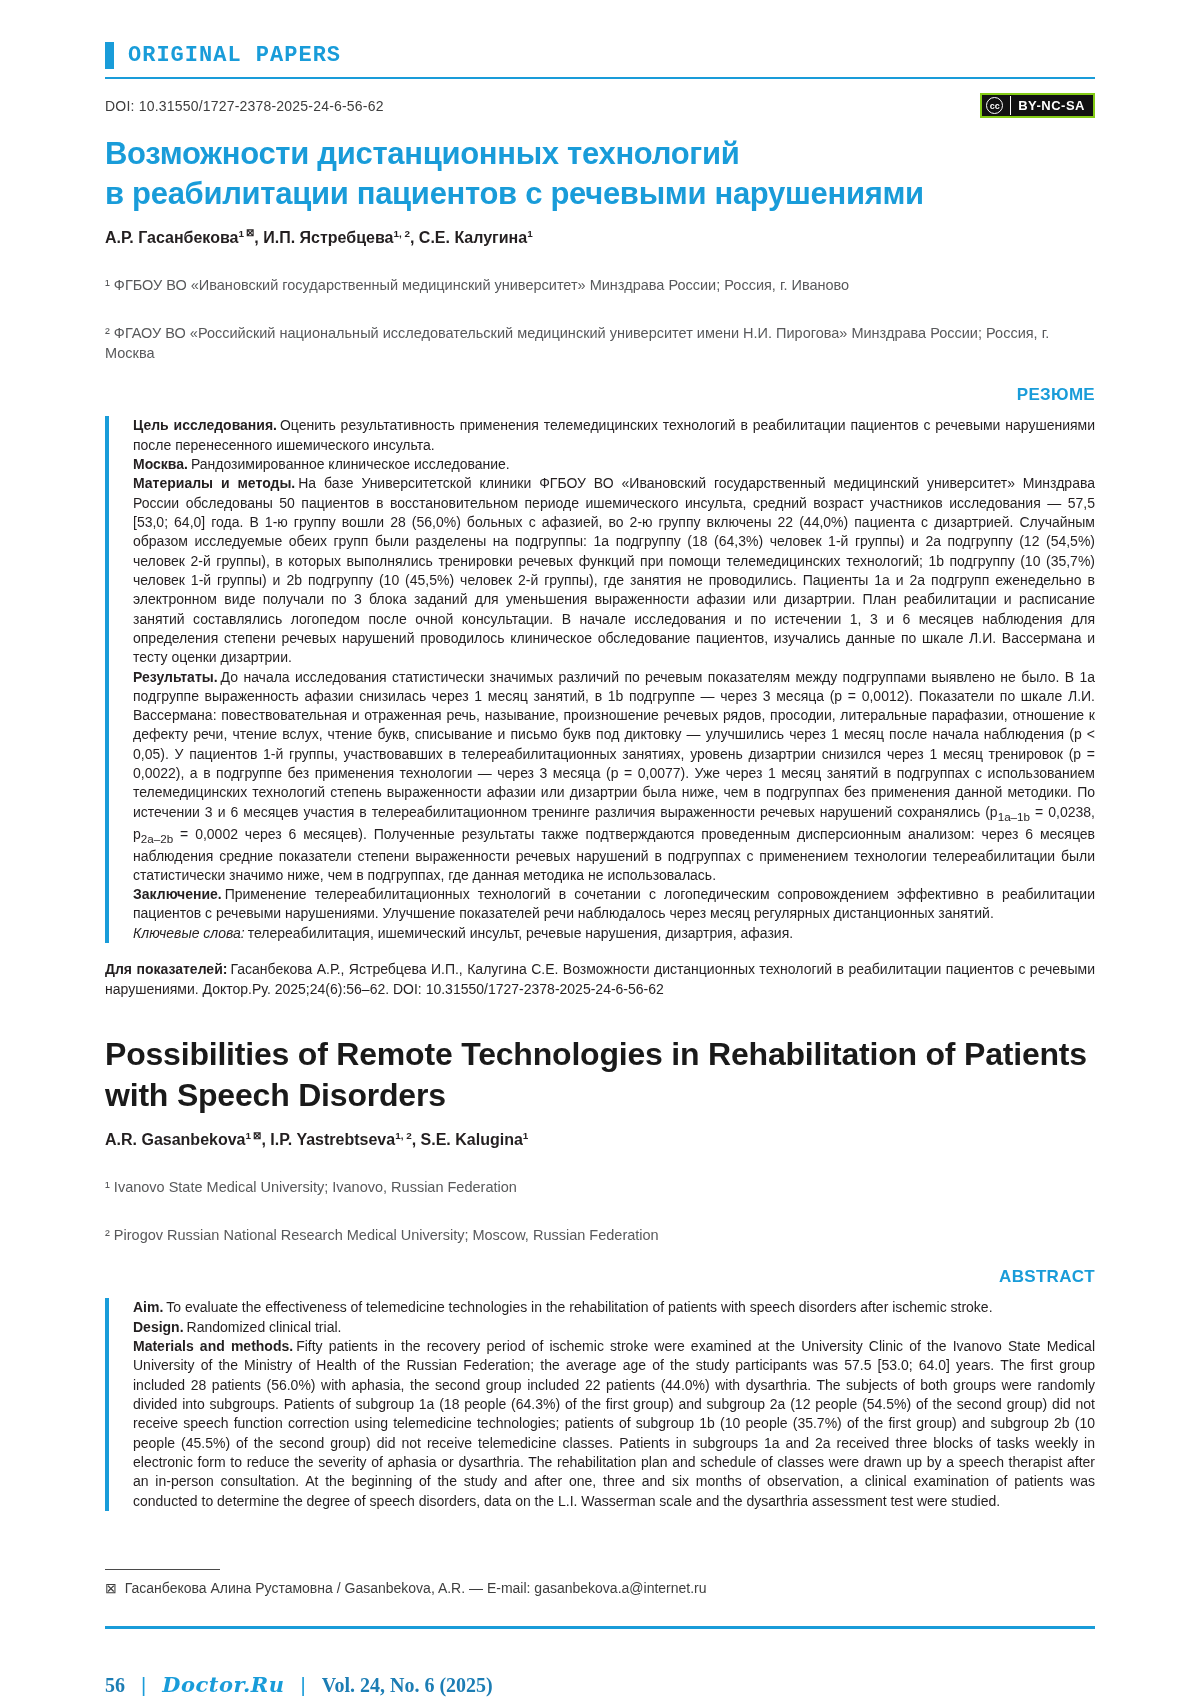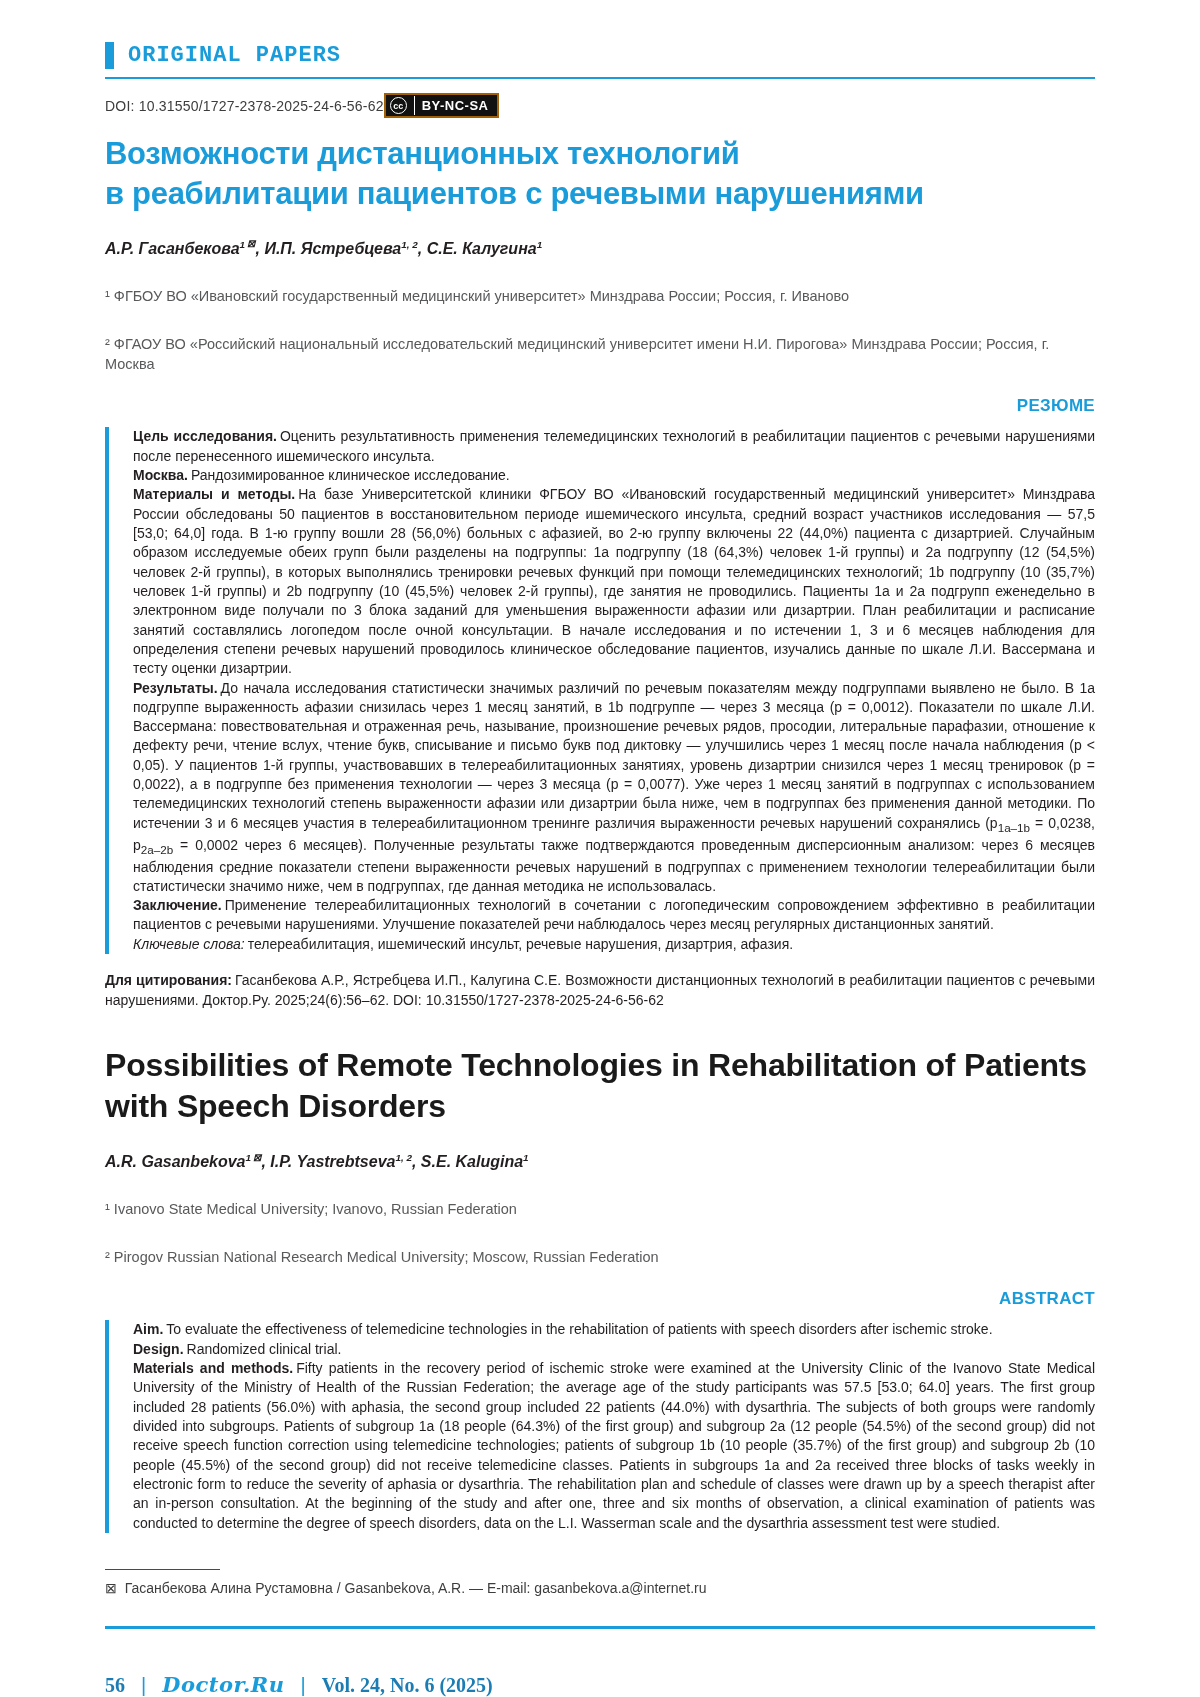--- a/index.html
+++ b/index.html
@@ -20,43 +20,43 @@
   
   .section-header { display: flex; align-items: center; gap: 14px; }
   .blue-bar { width: 9px; height: 27px; background: #199cd9; }
   .section-label {
     font-family: Liberation Mono, monospace;
     font-weight: 700; font-size: 22px; letter-spacing: 1px;
     color: #199cd9;
   }
   .header-rule { height: 2px; background: #199cd9; margin-top: 8px; }
 
-  .doi-row { display: flex; align-items: center; margin-top: 14px; }
+  .doi-row { display: flex; justify-content: space-between; align-items: center; margin-top: 14px; }
   .doi-text { font-size: 14px; color: #3d3d3d; letter-spacing: 0.2px; }
   .cc-badge {
     display: inline-flex; align-items: center;
-    background: #111111; border: 2px solid #a16207;
+    background: #111111; border: 2px solid #84cc16;
     padding: 2px 8px 2px 4px; gap: 7px; height: 25px;
   }
   .cc-icon {
     width: 17px; height: 17px; border: 1.6px solid #ffffff; border-radius: 50%;
     display: inline-flex; align-items: center; justify-content: center;
     color: #ffffff; font-size: 9px; font-weight: 700;
   }
   .cc-sep { width: 1px; height: 19px; background: #ffffff; }
   .cc-label { color: #ffffff; font-weight: 700; font-size: 13px; letter-spacing: 0.5px; }
 
   
   .title-ru {
     margin-top: 16px;
     font-size: 31px; font-weight: 700; line-height: 1.3;
     color: #199cd9; letter-spacing: -0.3px;
     white-space: pre-line;
   }
-  .authors { margin-top: 25px; font-size: 16px; font-weight: 700; color: #231f20; font-style: italic; }
+  .authors { margin-top: 14px; font-size: 16px; font-weight: 700; color: #231f20; }
   .affiliation { margin-top: 28px; font-size: 14.5px; color: #58595b; line-height: 1.4; }
 
   .abs-heading {
     margin-top: 22px;
     font-size: 17px; font-weight: 700; color: #199cd9; letter-spacing: 0.3px; text-align: right;
   }
 
   
   .abs-block {
     margin-top: 11px;
@@ -127,21 +127,21 @@
 <h2 class="abs-heading">РЕЗЮМЕ</h2>
 <div class="abs-block">
   <p class="abs-p"><b>Цель исследования.</b><span>Оценить результативность применения телемедицинских технологий в реабилитации пациентов с речевыми нарушениями после перенесенного ишемического инсульта.</span></p>
   <p class="abs-p"><b>Москва.</b><span>Рандозимированное клиническое исследование.</span></p>
   <p class="abs-p"><b>Материалы и методы.</b><span>На базе Университетской клиники ФГБОУ ВО «Ивановский государственный медицинский университет» Минздрава России обследованы 50 пациентов в восстановительном периоде ишемического инсульта, средний возраст участников исследования — 57,5 [53,0; 64,0] года. В 1-ю группу вошли 28 (56,0%) больных с афазией, во 2-ю группу включены 22 (44,0%) пациента с дизартрией. Случайным образом исследуемые обеих групп были разделены на подгруппы: 1а подгруппу (18 (64,3%) человек 1-й группы) и 2а подгруппу (12 (54,5%) человек 2-й группы), в которых выполнялись тренировки речевых функций при помощи телемедицинских технологий; 1b подгруппу (10 (35,7%) человек 1-й группы) и 2b подгруппу (10 (45,5%) человек 2-й группы), где занятия не проводились. Пациенты 1а и 2а подгрупп еженедельно в электронном виде получали по 3 блока заданий для уменьшения выраженности афазии или дизартрии. План реабилитации и расписание занятий составлялись логопедом после очной консультации. В начале исследования и по истечении 1, 3 и 6 месяцев наблюдения для определения степени речевых нарушений проводилось клиническое обследование пациентов, изучались данные по шкале Л.И. Вассермана и тесту оценки дизартрии.</span></p>
   <p class="abs-p"><b>Результаты.</b><span>До начала исследования статистически значимых различий по речевым показателям между подгруппами выявлено не было. В 1а подгруппе выраженность афазии снизилась через 1 месяц занятий, в 1b подгруппе — через 3 месяца (р = 0,0012). Показатели по шкале Л.И. Вассермана: повествовательная и отраженная речь, называние, произношение речевых рядов, просодии, литеральные парафазии, отношение к дефекту речи, чтение вслух, чтение букв, списывание и письмо букв под диктовку — улучшились через 1 месяц после начала наблюдения (р &lt; 0,05). У пациентов 1-й группы, участвовавших в телереабилитационных занятиях, уровень дизартрии снизился через 1 месяц тренировок (р = 0,0022), а в подгруппе без применения технологии — через 3 месяца (р = 0,0077). Уже через 1 месяц занятий в подгруппах с использованием телемедицинских технологий степень выраженности афазии или дизартрии была ниже, чем в подгруппах без применения данной методики. По истечении 3 и 6 месяцев участия в телереабилитационном тренинге различия выраженности речевых нарушений сохранялись (p<sub>1a–1b</sub> = 0,0238, p<sub>2a–2b</sub> = 0,0002 через 6 месяцев). Полученные результаты также подтверждаются проведенным дисперсионным анализом: через 6 месяцев наблюдения средние показатели степени выраженности речевых нарушений в подгруппах с применением технологии телереабилитации были статистически значимо ниже, чем в подгруппах, где данная методика не использовалась.</span></p>
   <p class="abs-p"><b>Заключение.</b><span>Применение телереабилитационных технологий в сочетании с логопедическим сопровождением эффективно в реабилитации пациентов с речевыми нарушениями. Улучшение показателей речи наблюдалось через месяц регулярных дистанционных занятий.</span></p>
   <p class="abs-p"><i class="kw-label">Ключевые слова:</i><span>телереабилитация, ишемический инсульт, речевые нарушения, дизартрия, афазия.</span></p>
 </div>
 
-<p class="citation"><b>Для цитирования:</b><span>Гасанбекова А.Р., Ястребцева И.П., Калугина С.Е. Возможности дистанционных технологий в реабилитации пациентов с речевыми нарушениями. Доктор.Ру. 2025;24(6):56–62. DOI: 10.31550/1727-2378-2025-24-6-56-62</span></p>
+<p class="citation"><b>Для показателей:</b><span>Гасанбекова А.Р., Ястребцева И.П., Калугина С.Е. Возможности дистанционных технологий в реабилитации пациентов с речевыми нарушениями. Доктор.Ру. 2025;24(6):56–62. DOI: 10.31550/1727-2378-2025-24-6-56-62</span></p>
 
 <h1 class="title-en">Possibilities of Remote Technologies in Rehabilitation of Patients
 with Speech Disorders</h1>
 <p class="authors">A.R. Gasanbekova<sup>1</sup><span class="env">⊠</span>, I.P. Yastrebtseva<sup>1, 2</sup>, S.E. Kalugina<sup>1</sup></p>
 <p class="affiliation">¹ Ivanovo State Medical University; Ivanovo, Russian Federation</p>
 <p class="affiliation">² Pirogov Russian National Research Medical University; Moscow, Russian Federation</p>
 
 <h2 class="abs-heading">ABSTRACT</h2>
 <div class="abs-block">
   <p class="abs-p"><b>Aim.</b><span>To evaluate the effectiveness of telemedicine technologies in the rehabilitation of patients with speech disorders after ischemic stroke.</span></p>

